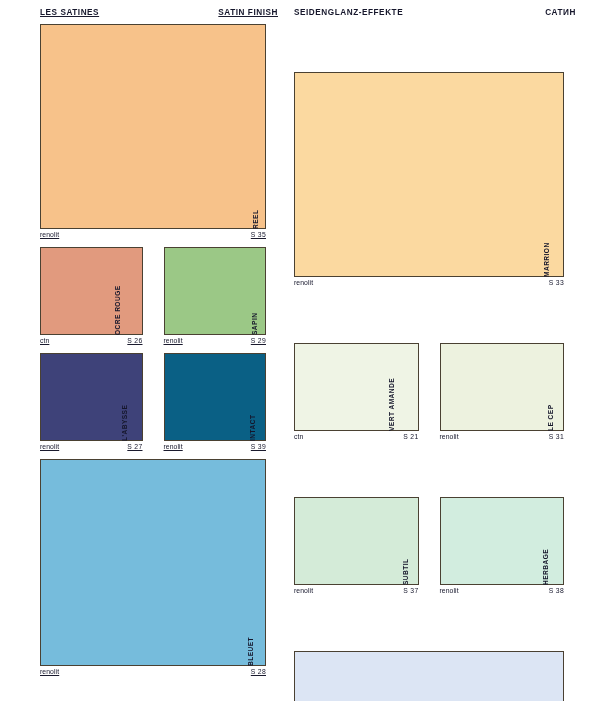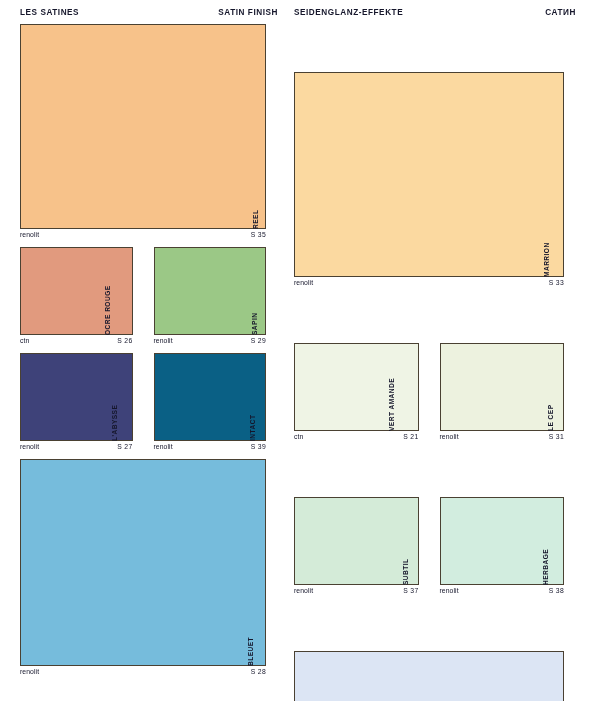--- a/index.html
+++ b/index.html
@@ -27,21 +27,22 @@
     height: 100%;
     box-sizing: border-box;
   }
   .column {
     box-sizing: border-box;
     display: flex;
     flex-direction: column;
   }
   .column-left {
     width: 288px;
-    padding: 8px 10px 8px 20px;
+    padding: 8px 10px 8px 40px;
+    text-decoration: underline;
   }
   .column-right {
     width: 312px;
     padding: 8px 24px 8px 6px;
     gap: 48px;
   }
   
   .col-header {
     display: flex;
     justify-content: space-between;

